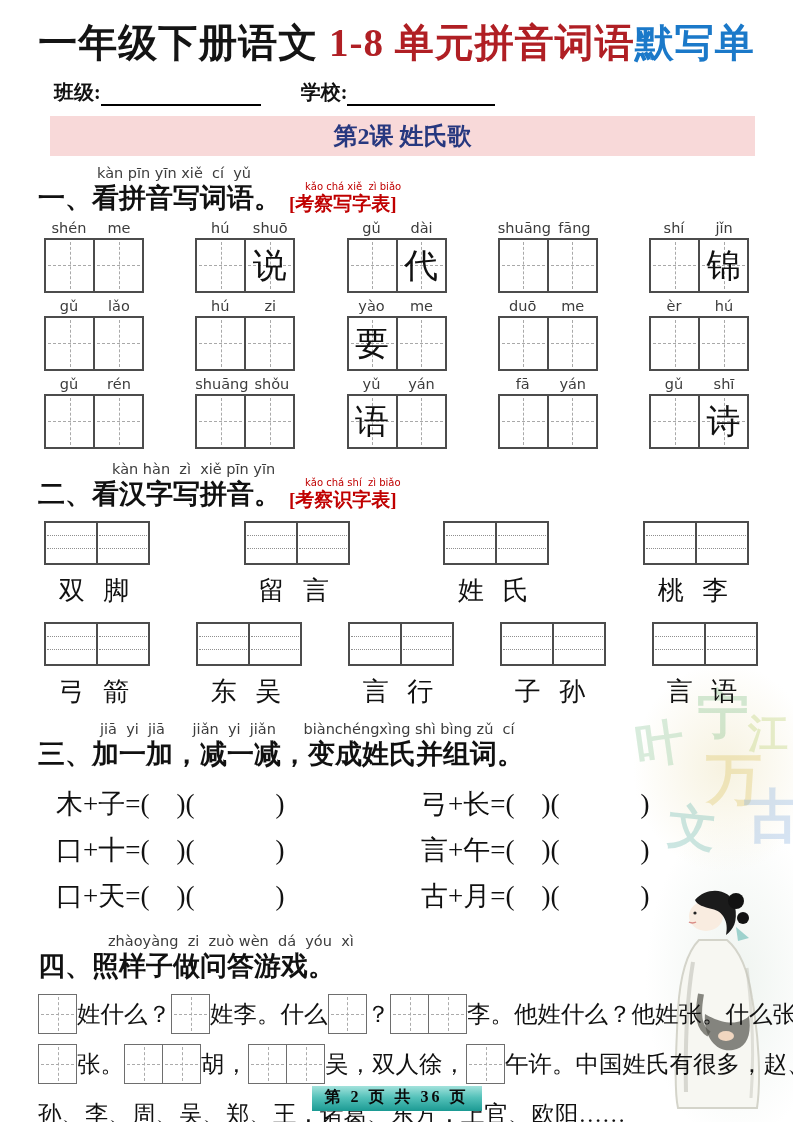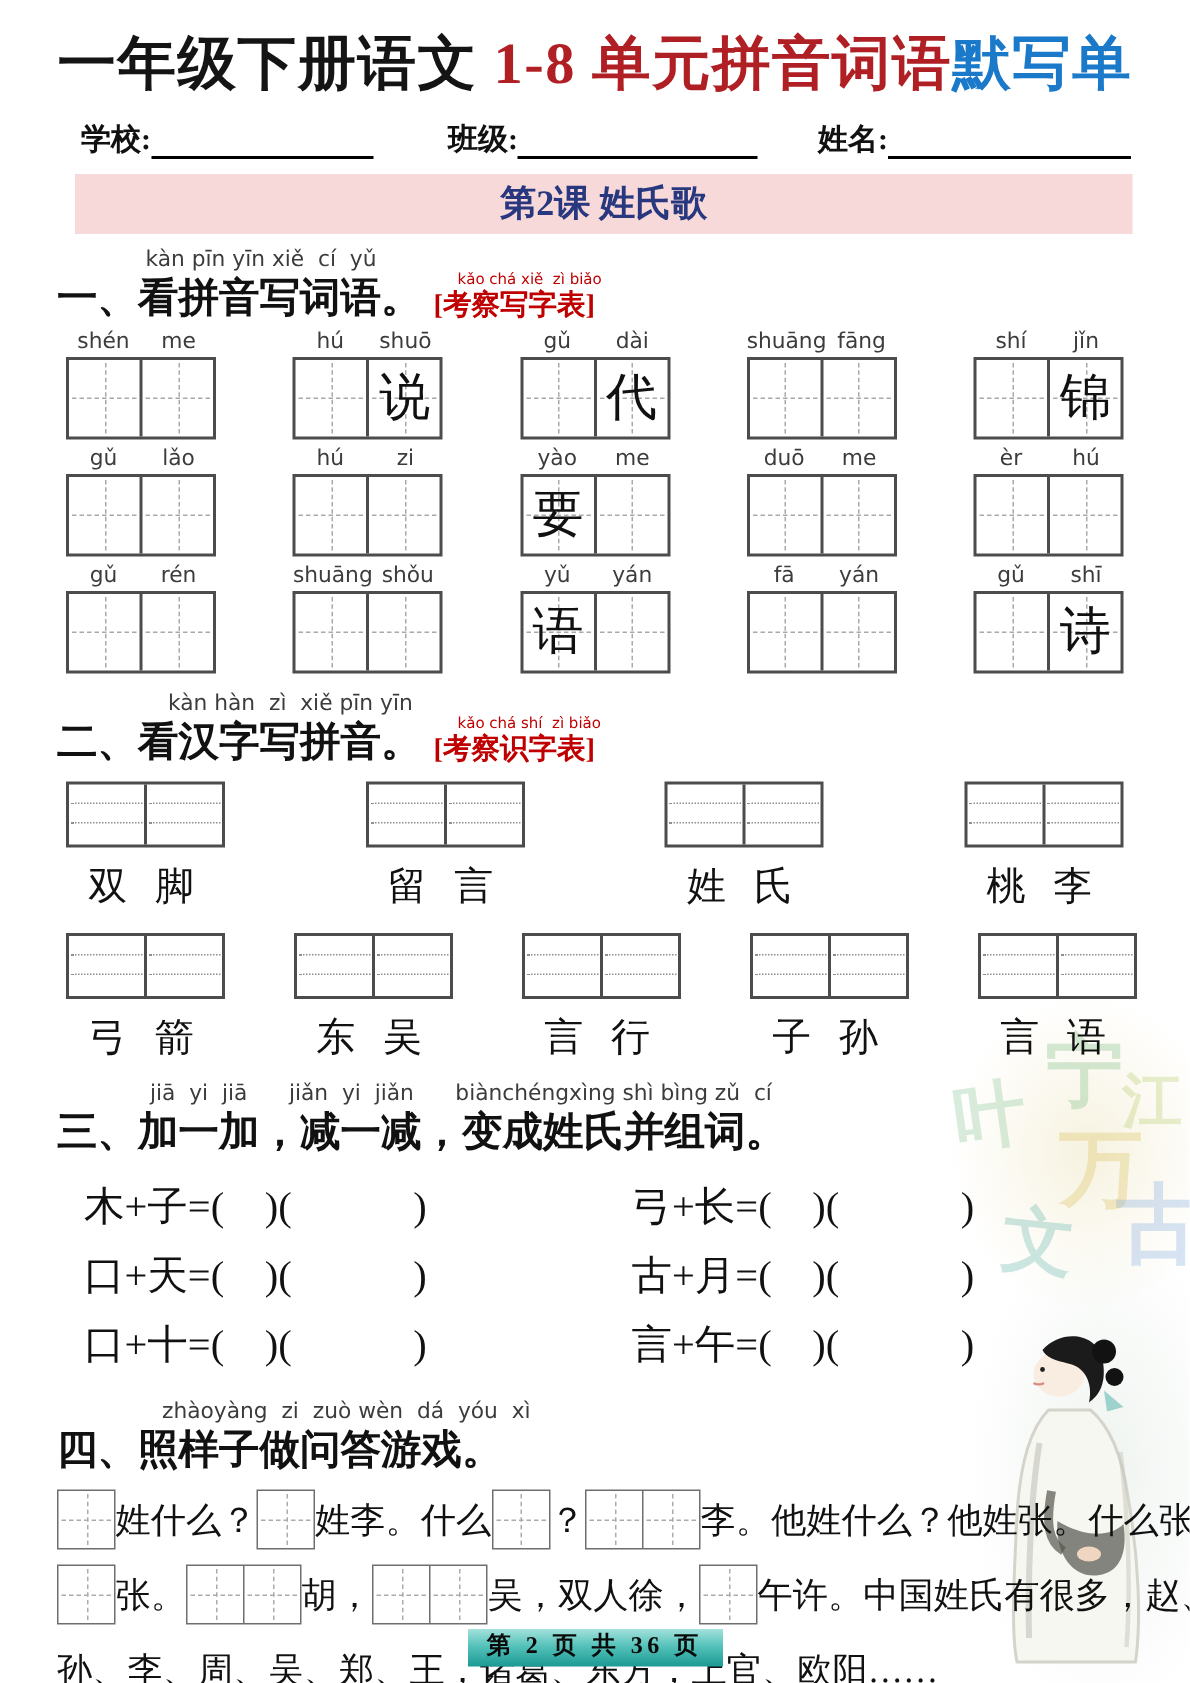--- a/index.html
+++ b/index.html
@@ -172,30 +172,26 @@
 </div>
 
 <div class="page">
 
   <div class="main-title">
     <span class="t-black">一年级下册语文 </span><span class="t-red">1-8 单元拼音词语</span><span class="t-blue">默写单</span>
   </div>
 
   <div class="hdr">
     <div class="fld">
+      <span>班级:</span>
+      <span class="uline ul2"></span>
+    </div>
+    <div class="fld">
       <span>学校:</span>
       <span class="uline ul1"></span>
-    </div>
-    <div class="fld">
-      <span>班级:</span>
-      <span class="uline ul2"></span>
-    </div>
-    <div class="fld">
-      <span>姓名:</span>
-      <span class="uline ul3"></span>
     </div>
   </div>
 
   <div class="banner">第2课 姓氏歌</div>
 
   <div class="sec-head">
     <div class="head-main">
       <div class="pinyin-line pl-1">kàn pīn yīn xiě  cí  yǔ</div>
       <div class="head-title">一、看拼音写词语。</div>
     </div>
@@ -510,26 +506,26 @@
       <div class="head-title">三、加一加，减一减，变成姓氏并组词。</div>
     </div>
   </div>
 
   <div class="eq-block">
     <div class="eq-row">
       <span class="eq-left">木+子=(　)(　　　)</span>
       <span class="eq-right">弓+长=(　)(　　　)</span>
     </div>
     <div class="eq-row">
+      <span class="eq-left">口+十=(　)(　　　)</span>
+      <span class="eq-right">言+午=(　)(　　　)</span>
+    </div>
+    <div class="eq-row">
       <span class="eq-left">口+天=(　)(　　　)</span>
       <span class="eq-right">古+月=(　)(　　　)</span>
-    </div>
-    <div class="eq-row">
-      <span class="eq-left">口+十=(　)(　　　)</span>
-      <span class="eq-right">言+午=(　)(　　　)</span>
     </div>
   </div>
 
   <div class="sec-head" style="margin-top:14px;">
     <div class="head-main">
       <div class="pinyin-line pl-4">zhàoyàng  zi  zuò wèn  dá  yóu  xì</div>
       <div class="head-title">四、照样子做问答游戏。</div>
     </div>
   </div>
 

